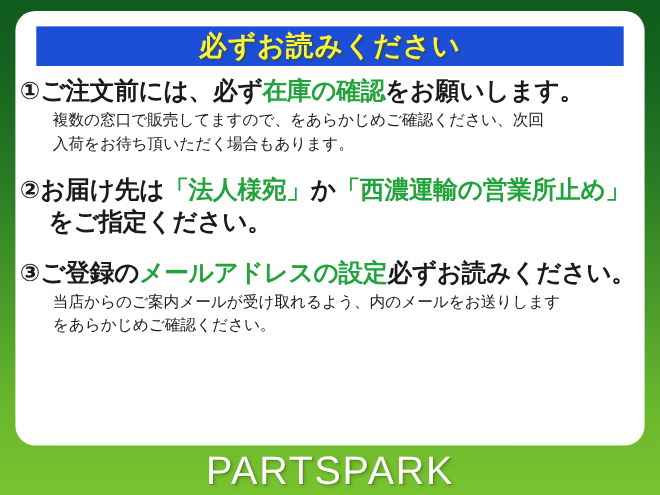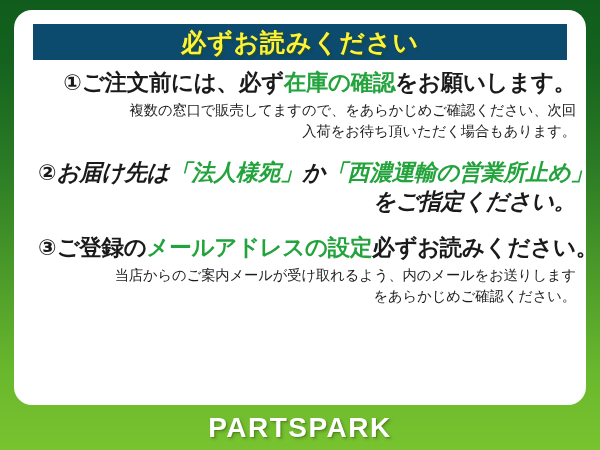--- a/index.html
+++ b/index.html
@@ -41,21 +41,21 @@
     overflow: hidden;
   }
 
   
   #title-bar {
     position: absolute;
     left: 19px;
     top: 14px;
     width: 534px;
     height: 36px;
-    background: #0c4a6e;
+    background: #1d4ed8;
     display: flex;
     align-items: center;
     justify-content: center;
   }
   #title-text {
     color: #fff338;
     font-size: 25px;
     font-weight: bold;
     letter-spacing: 1px;
     line-height: 1;
@@ -66,22 +66,21 @@
   }
 
   
   #items {
     position: absolute;
     left: 0;
     top: 58px;
     width: 572px;
   }
   .notice-item {
-    padding: 0 10px 0 24px;
-    text-align: right;
+    padding: 0 10px 0 4px;
   }
   .item-heading {
     font-size: 22.5px;
     font-weight: bold;
     color: #1a1a1a;
     line-height: 1.30;
     letter-spacing: -0.3px;
     white-space: nowrap;
   }
   .item-heading.second-line {
@@ -98,38 +97,38 @@
     font-size: 14.3px;
     color: #1c1c1c;
     line-height: 1.47;
     padding-left: 30px;
     letter-spacing: -0.1px;
     margin-top: 2px;
     white-space: nowrap;
   }
 
   #item-1 { margin-top: 0px; }
-  #item-2 { margin-top: 16px; font-style: italic; }
+  #item-2 { margin-top: 16px; }
   #item-3 { margin-top: 17px; }
 
   
   #footer-band {
     position: absolute;
     left: 0;
     bottom: 0;
     width: 600px;
     height: 45px;
     display: flex;
     align-items: center;
     justify-content: center;
   }
   #brand-text {
     color: #ffffff;
-    font-size: 28px;
-    font-weight: bold;
+    font-size: 36px;
+    font-weight: normal;
     letter-spacing: 1.5px;
     line-height: 1;
     text-shadow:
       1px 1px 0 rgba(70,110,25,0.45),
       2px 2px 3px rgba(50,90,15,0.35);
   }
 </style>
 </head>
 <body>
 

